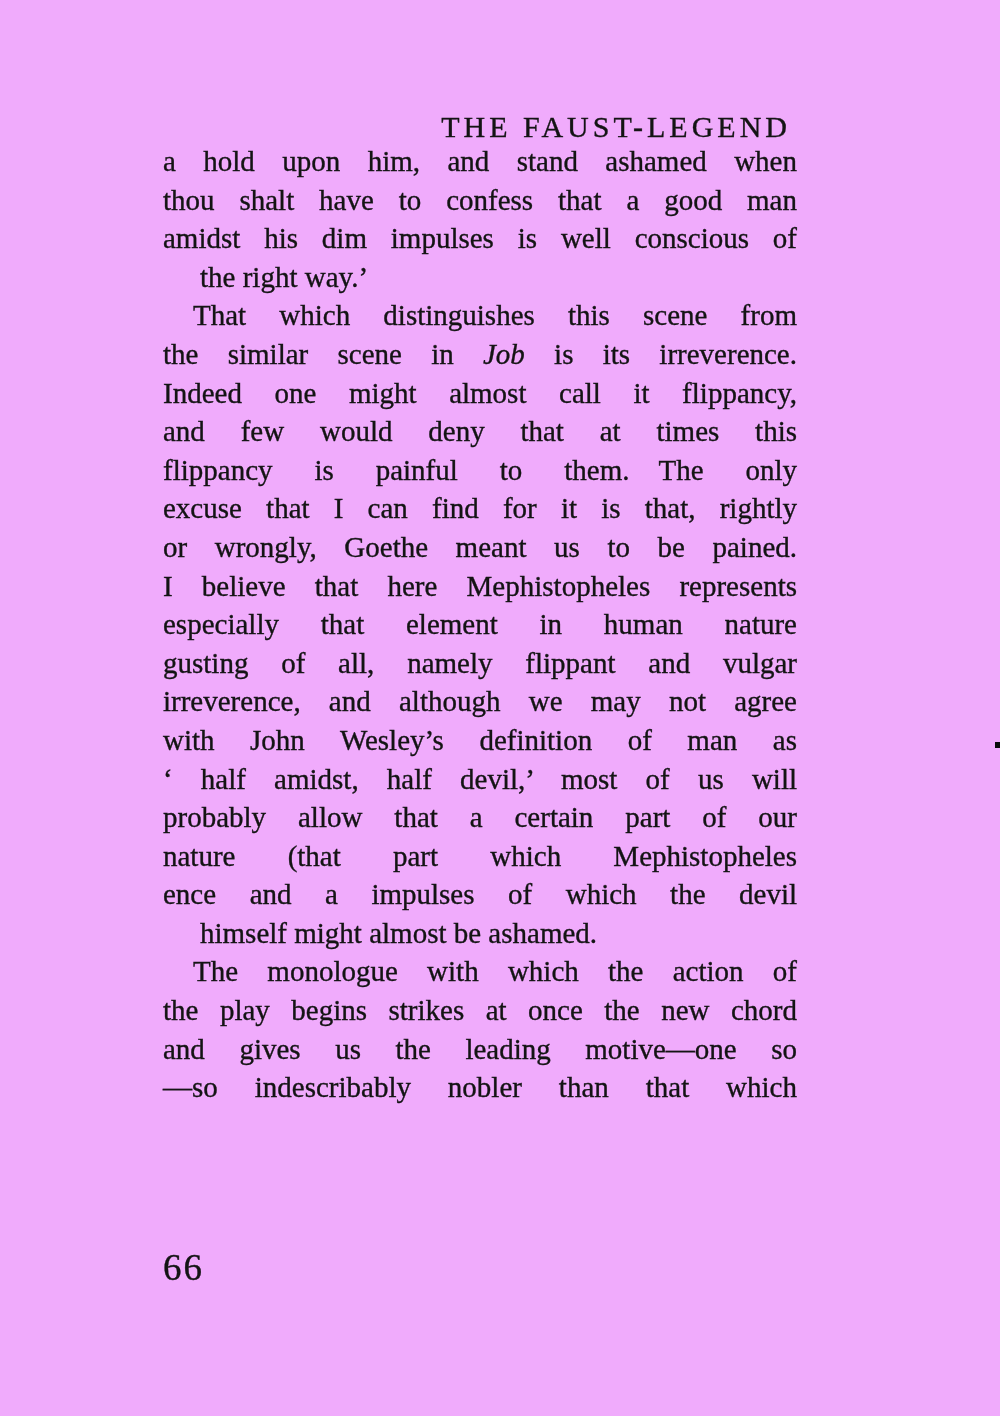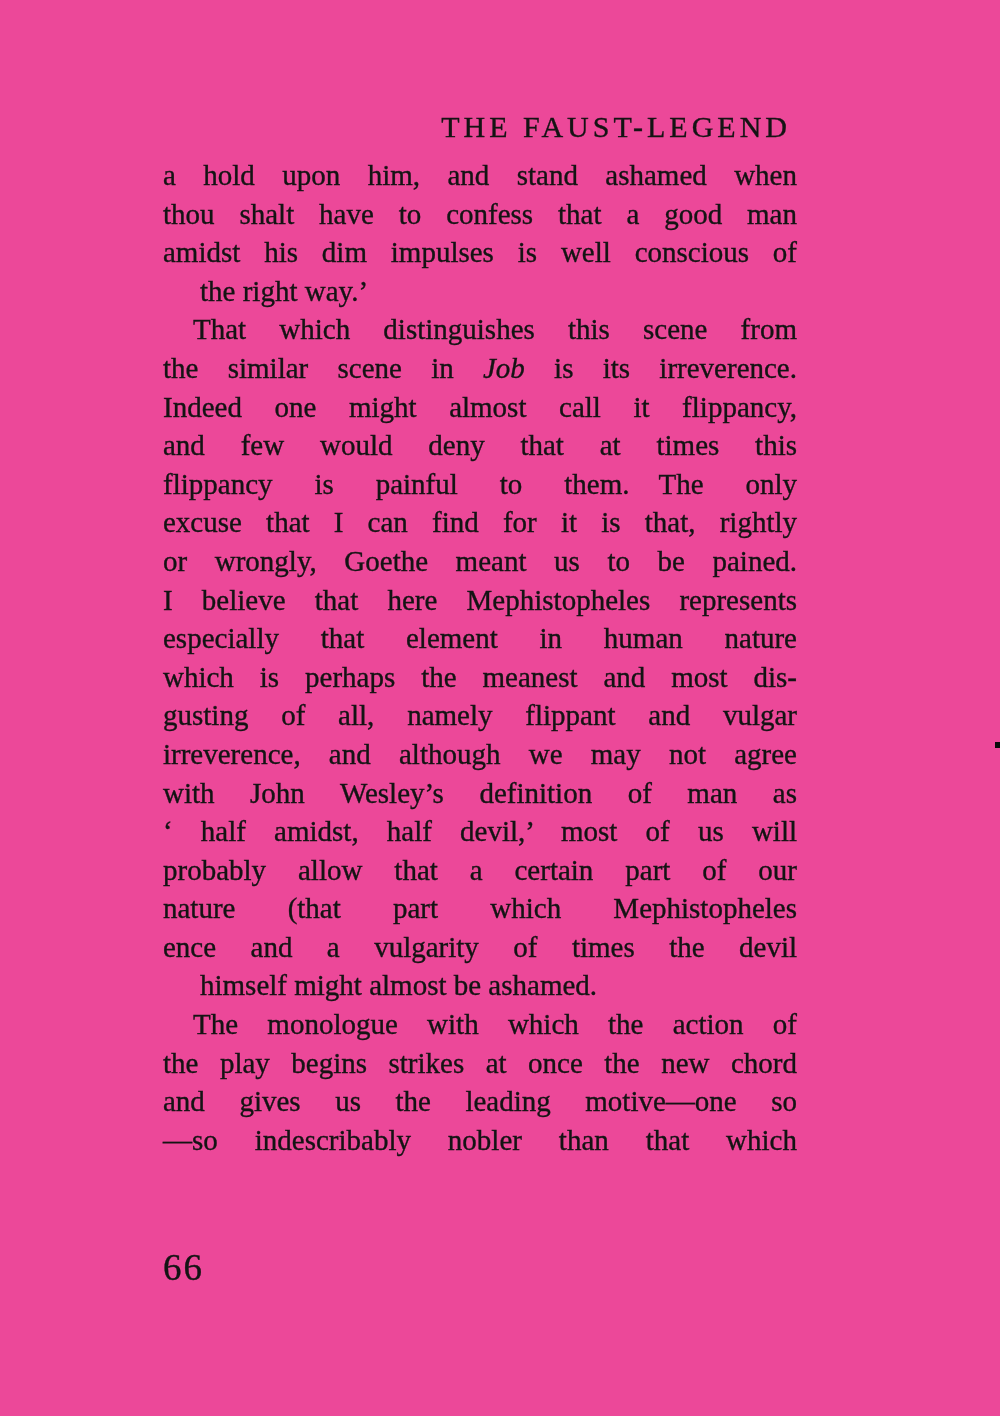--- a/index.html
+++ b/index.html
@@ -4,41 +4,41 @@
 <style>
   html, body {
     margin: 0;
     padding: 0;
     background: #ffffff;
   }
   .page {
     position: relative;
     width: 1000px;
     height: 1416px;
-    background: #ec4899;
+    background: #f0abfc;
     overflow: hidden;
     font-family: "Liberation Serif", "DejaVu Serif", serif;
     color: #141414;
     -webkit-text-stroke: 0.35px #141414;
   }
   .running-header {
     position: absolute;
     top: 110px;
     left: 163px;
     width: 634px;
     text-align: right;
     padding-right: 6px;
     box-sizing: border-box;
     font-size: 30px;
     letter-spacing: 4px;
     white-space: nowrap;
   }
   .page-body {
     position: absolute;
-    top: 156px;
+    top: 142px;
     left: 163px;
     width: 634px;
   }
   .line {
     font-size: 29px;
     line-height: 38.6px;
     text-align: justify;
     text-align-last: justify;
     white-space: nowrap; 
   }
@@ -82,28 +82,27 @@
       <div class="line para-end"><span>the right way.’</span></div>
       <div class="line indent"><span>That which distinguishes this scene from</span></div>
       <div class="line"><span>the similar scene in </span><span class="italic">Job</span><span> is its irreverence.</span></div>
       <div class="line"><span>Indeed one might almost call it flippancy,</span></div>
       <div class="line"><span>and few would deny that at times this</span></div>
       <div class="line"><span>flippancy is painful to them. The only</span></div>
       <div class="line"><span>excuse that I can find for it is that, rightly</span></div>
       <div class="line"><span>or wrongly, Goethe meant us to be pained.</span></div>
       <div class="line"><span>I believe that here Mephistopheles represents</span></div>
       <div class="line"><span>especially that element in human nature</span></div>
-      <div class="line"><span>which is perhaps the meanest and most dis-</span></div>
       <div class="line"><span>gusting of all, namely flippant and vulgar</span></div>
       <div class="line"><span>irreverence, and although we may not agree</span></div>
       <div class="line"><span>with John Wesley’s definition of man as</span></div>
       <div class="line"><span>‘ half amidst, half devil,’ most of us will</span></div>
       <div class="line"><span>probably allow that a certain part of our</span></div>
       <div class="line"><span>nature (that part which Mephistopheles</span></div>
-      <div class="line"><span>ence and a vulgarity of times the devil</span></div>
+      <div class="line"><span>ence and a impulses of which the devil</span></div>
       <div class="line para-end"><span>himself might almost be ashamed.</span></div>
       <div class="line indent"><span>The monologue with which the action of</span></div>
       <div class="line"><span>the play begins strikes at once the new chord</span></div>
       <div class="line"><span>and gives us the leading motive—one so</span></div>
       <div class="line"><span>—so indescribably nobler than that which</span></div>
     </div>
 
   <div class="page-number">66</div>
 
   <div class="scan-speck"></div>

